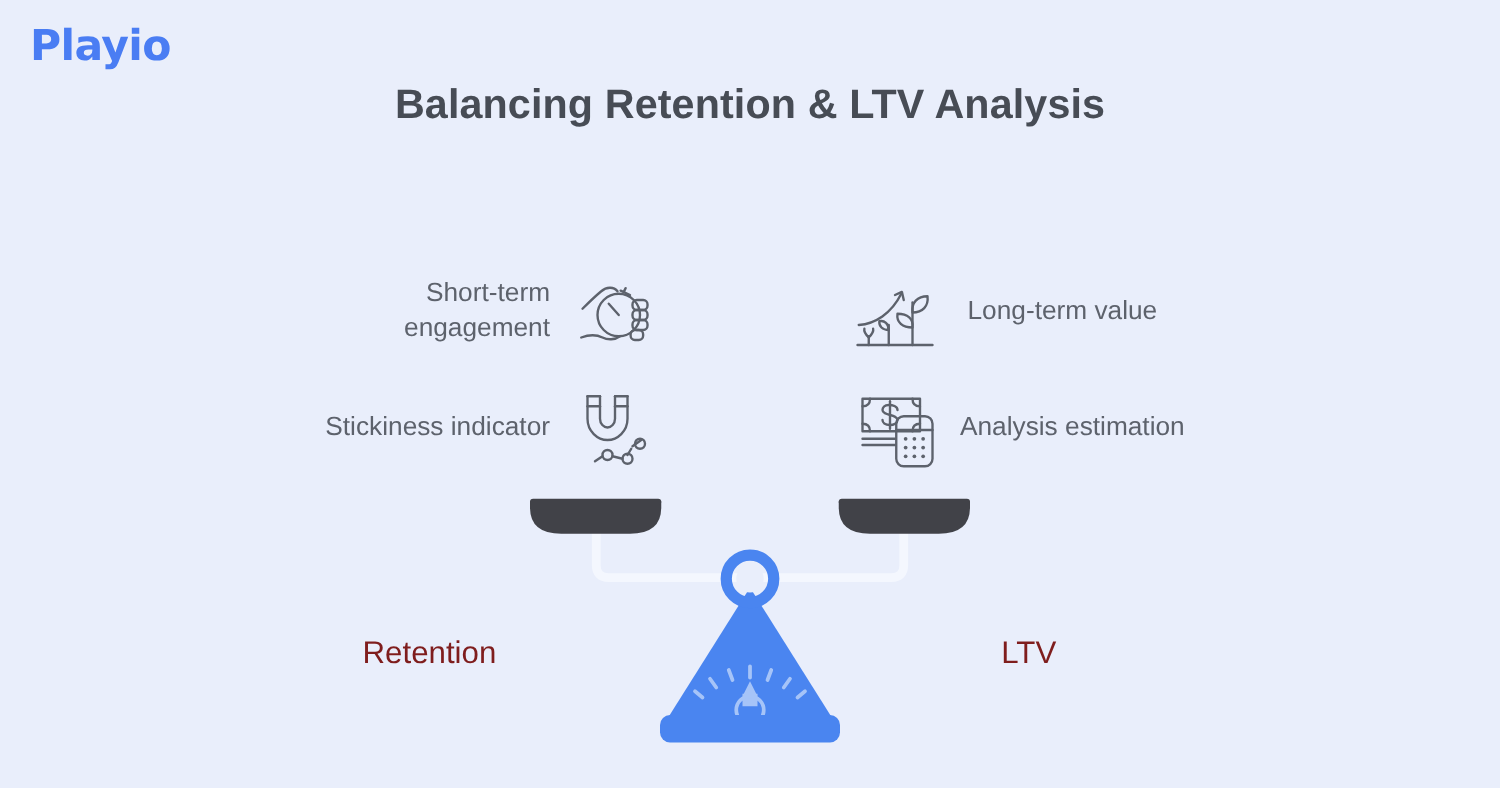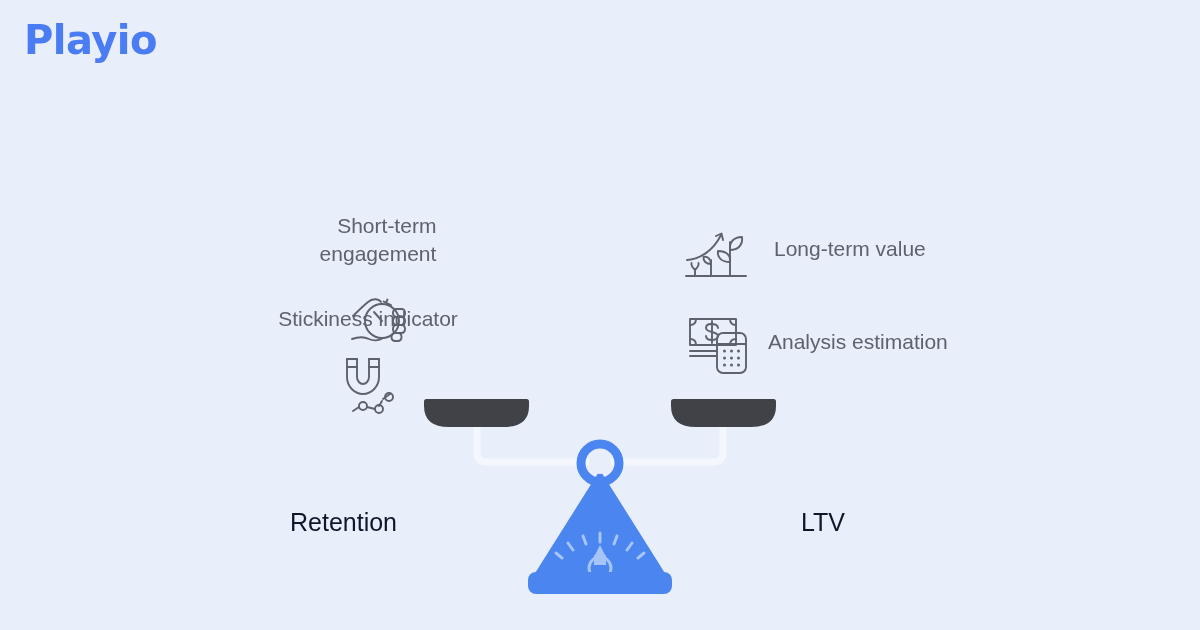--- a/index.html
+++ b/index.html
@@ -20,21 +20,21 @@
     width: 1200px;
     height: 630px;
     background: #e9eefb;
   }
 
   
   #brand {
     position: absolute;
     left: 24px;
     top: 20px;
-    font-size: 40px;
+    font-size: 34px;
     font-weight: bold;
     letter-spacing: -0.5px;
     color: #4a7df3;
     line-height: 1;
     font-family: "DejaVu Sans", sans-serif;
     text-align: center;
   }
 
   
   #page-title {
@@ -64,21 +64,21 @@
     white-space: pre-line;
   }
   .feature .f-icon {
     width: 74px;
     height: 74px;
     flex: 0 0 74px;
     display: flex;
     align-items: center;
     justify-content: center;
   }
-  .feature.left { flex-direction: column; }
+  .feature.left { flex-direction: row; }
   .feature.left .f-label { text-align: right; }
   .feature.right .f-label { text-align: left; }
 
   #feat-short-term { left: 228px;  top: 212px; width: 300px; justify-content: flex-end; }
   #feat-sticky     { left: 208px;  top: 305px; width: 320px; justify-content: flex-end; }
   #feat-longterm   { left: 680px;  top: 212px; width: 320px; justify-content: flex-start; gap: 20px; }
   #feat-revenue    { left: 680px;  top: 305px; width: 330px; justify-content: flex-start; }
 
   
   #scale {
@@ -86,33 +86,34 @@
     left: 0; top: 0;
     width: 1200px;
     height: 630px;
     pointer-events: none;
   }
 
   
   .side-label {
     position: absolute;
     font-size: 25px;
-    color: #0f172a;
+    color: #7f1d1d;
     top: 508px;
   }
   #label-retention { left: 290px; }
   #label-ltv       { left: 801px; }
 </style>
 </head>
 <body>
 
 <div id="canvas">
 
   <div id="brand">Playio</div>
 
+  <div id="page-title">Balancing Retention &amp; LTV Analysis</div>
 
   <div class="feature left" id="feat-short-term">
     <div class="f-label">Short-term
 engagement</div>
     <div class="f-icon">
       <svg viewBox="0 0 74 74" width="74" height="74" fill="none" stroke="#5d626c" stroke-width="1.9" stroke-linecap="round" stroke-linejoin="round">
 
         <circle cx="41" cy="40" r="17"></circle>
 
         <path d="M41 40 L33 31"></path>

